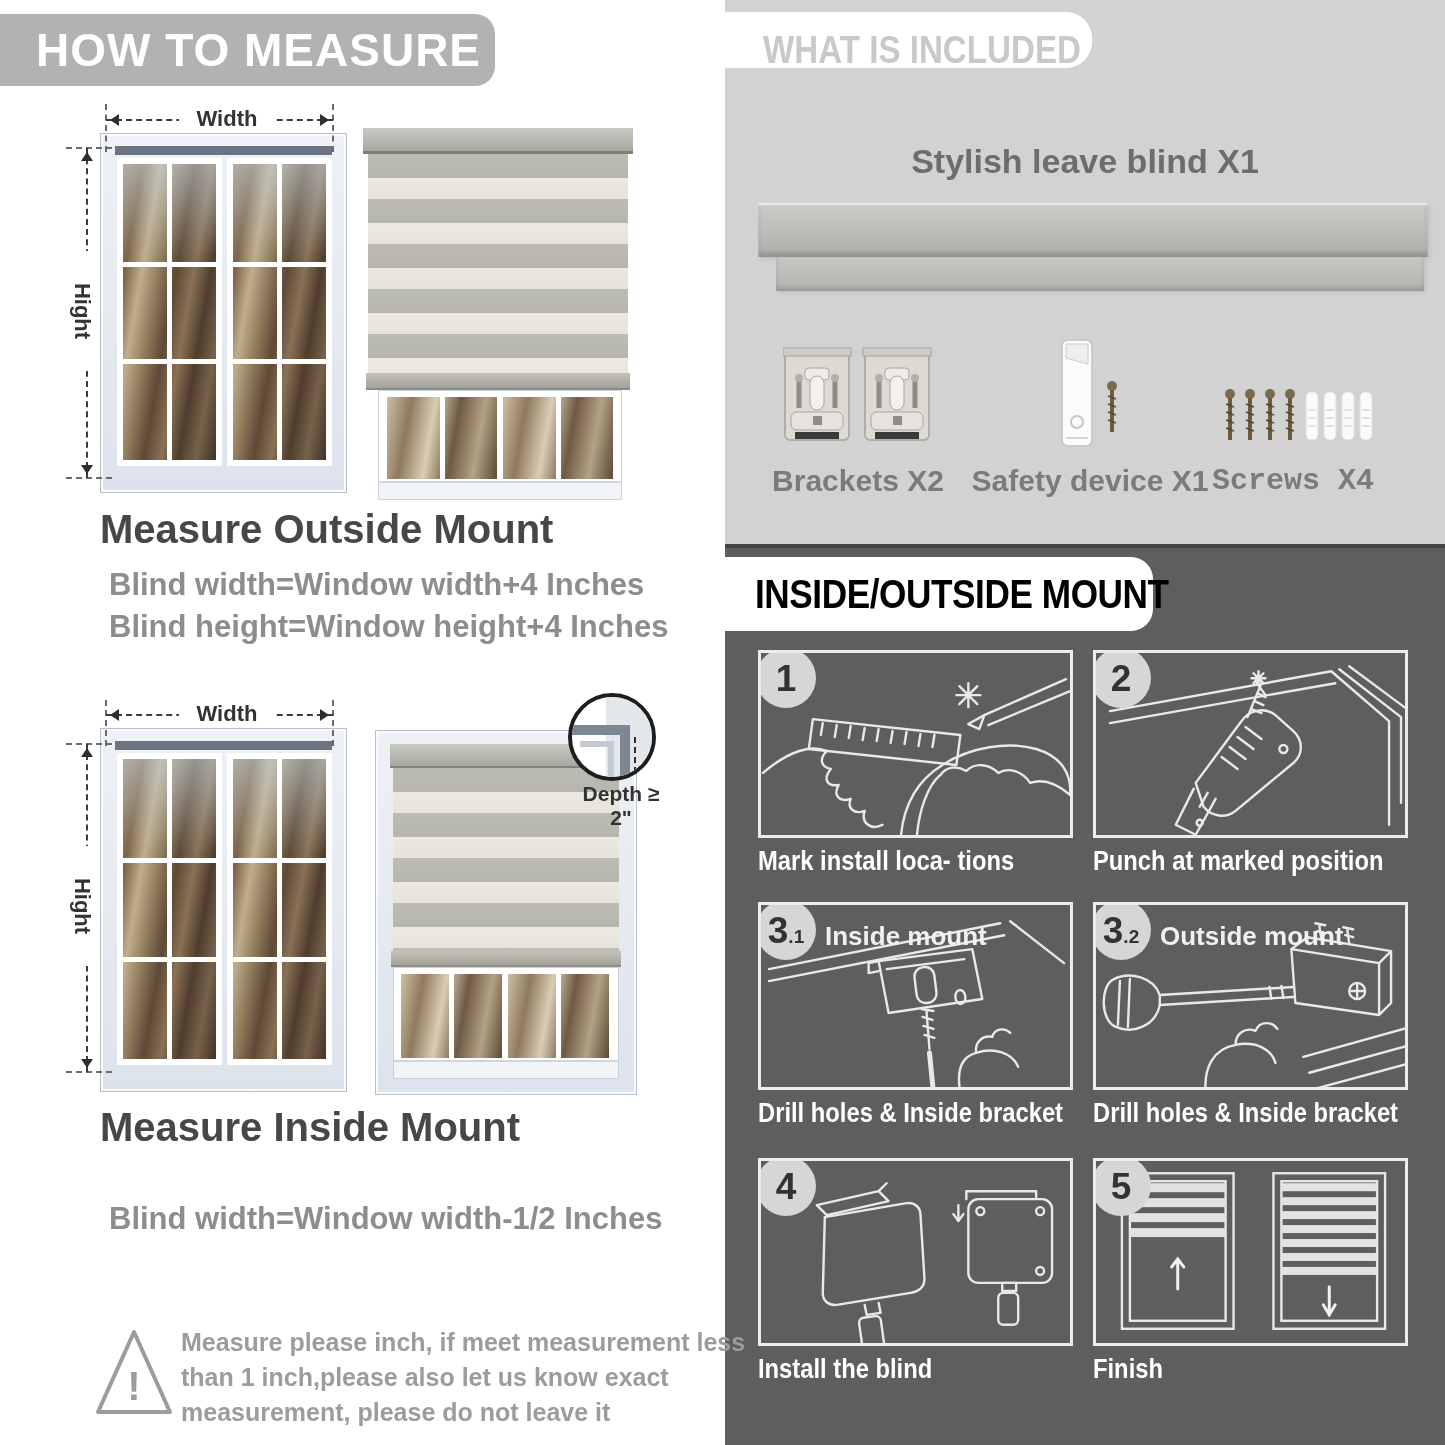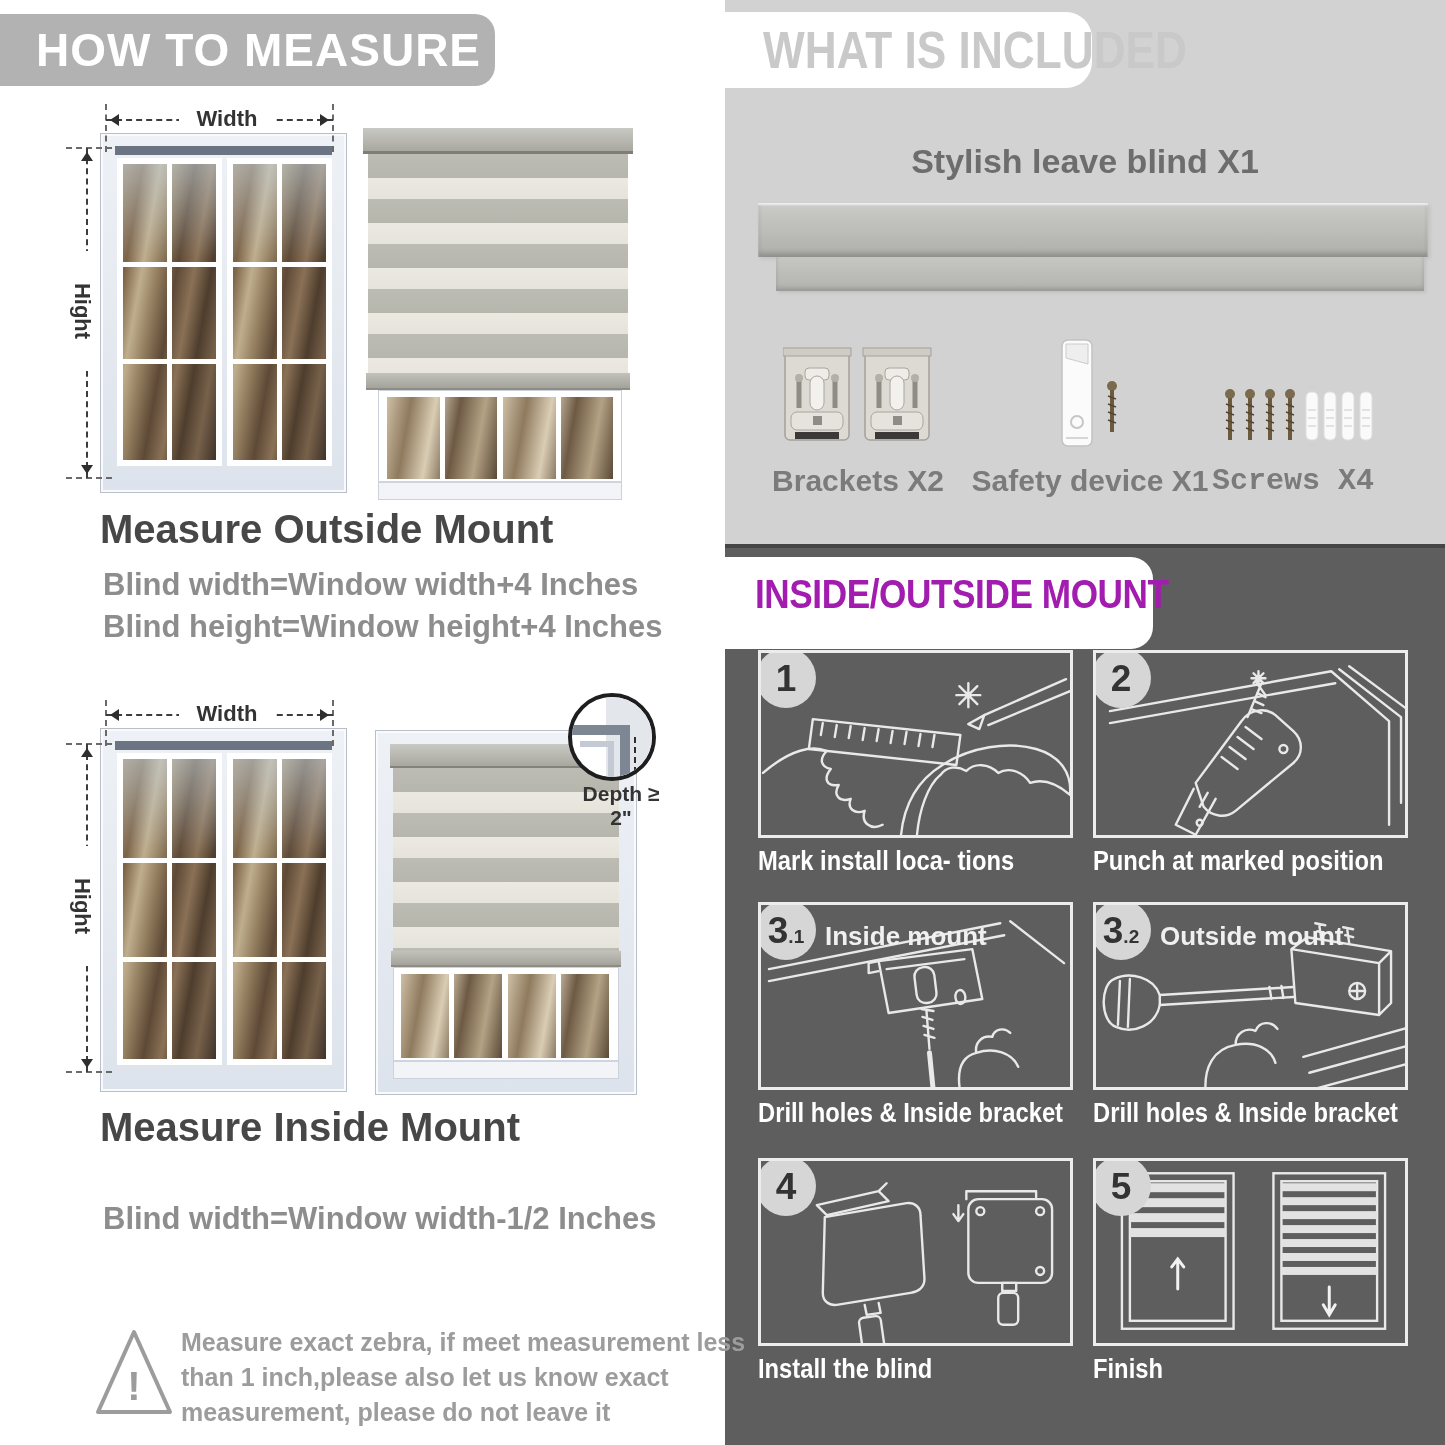--- a/index.html
+++ b/index.html
@@ -14,36 +14,36 @@
   .right-bottom{left:725px;top:548px;width:720px;height:897px;background:#5e5e5e;}
   .section-divider{left:725px;top:544px;width:720px;height:4px;background:#454545;}
 
   
   .h-measure{
     left:0;top:14px;width:495px;height:72px;background:#b2b2b2;
     border-radius:0 20px 20px 0;color:#ffffff;font-weight:bold;font-size:46px;
     line-height:72px;padding-left:36px;letter-spacing:1px;box-sizing:border-box;
   }
   .h-included{
-    left:725px;top:12px;width:367px;height:76px;background:#ffffff;
-    border-radius:0 26px 26px 0;color:#c9c9c9;font-weight:bold;font-size:52px;
+    left:725px;top:12px;width:367px;height:56px;background:#ffffff;
+    border-radius:0 26px 26px 0;color:#c9c9c9;font-weight:bold;font-size:39px;
     line-height:76px;padding-left:38px;box-sizing:border-box;white-space:nowrap;
     transform-origin:left center;
   }
   .h-included-inner{display:inline-block;transform:scaleX(.85);transform-origin:left center;}
   .h-mount{
-    left:725px;top:557px;width:428px;height:92px;background:#ffffff;
-    border-radius:0 22px 22px 0;color:#a21caf;font-weight:bold;font-size:40px;
+    left:725px;top:557px;width:428px;height:74px;background:#ffffff;
+    border-radius:0 22px 22px 0;color:#000000;font-weight:bold;font-size:40px;
     line-height:74px;padding-left:30px;box-sizing:border-box;white-space:nowrap;
   }
   .h-mount-inner{display:inline-block;transform:scaleX(.88);transform-origin:left center;letter-spacing:-.5px;}
 
   
   .sec-title{color:#474747;font-weight:bold;font-size:40px;white-space:nowrap;}
-  .sec-line{color:#8d8d8d;font-weight:bold;font-size:31px;white-space:nowrap;}
+  .sec-line{color:#8d8d8d;font-weight:bold;font-size:31px;white-space:nowrap;margin-left:6px;}
   .warn-line{color:#9c9c9c;font-weight:600;font-size:25px;white-space:nowrap;}
 
   
   .harrow{height:0;border-top:2px dashed #3c3c3c;}
   .harrow .ah-l{position:absolute;left:-2px;top:-7px;width:0;height:0;
     border:6px solid transparent;border-right:9px solid #2e2e2e;}
   .harrow .ah-r{position:absolute;right:-2px;top:-7px;width:0;height:0;
     border:6px solid transparent;border-left:9px solid #2e2e2e;}
   .varrow{width:0;border-left:2px dashed #3c3c3c;}
   .varrow .av-t{position:absolute;top:-2px;left:-7px;width:0;height:0;
@@ -229,21 +229,21 @@
   </div>
   <div class="abs dim-label" style="left:565px;top:782px;width:100px;background:transparent;font-size:21px;">Depth ≥ 2"</div>
 
   <div class="abs sec-title" style="left:100px;top:1105px;">Measure Inside Mount</div>
   <div class="abs sec-line" style="left:103px;top:1201px;">Blind width=Window width-1/2 Inches</div>
 
   <svg class="abs" style="left:92px;top:1324px;" width="84" height="96" viewBox="0 0 84 96">
     <path class="warn-tri" d="M42,8 L78,88 L6,88 Z"></path>
     <text x="42" y="76" text-anchor="middle" font-size="40" font-weight="bold" fill="#9c9c9c" font-family="Liberation Sans, sans-serif">!</text>
   </svg>
-  <div class="abs warn-line" style="left:181px;top:1328px;">Measure exact zebra, if meet measurement less</div>
+  <div class="abs warn-line" style="left:181px;top:1328px;">Measure please inch, if meet measurement less</div>
   <div class="abs warn-line" style="left:181px;top:1363px;">than 1 inch,please also let us know exact</div>
   <div class="abs warn-line" style="left:181px;top:1398px;">measurement, please do not leave it</div>
 
   <div class="abs h-included">
     <span class="h-included-inner">WHAT IS INCLUDED</span>
   </div>
   <div class="abs prod-title">Stylish leave blind X1</div>
 
   <div class="abs rail-main"></div>
   <div class="abs rail-sub"></div>

